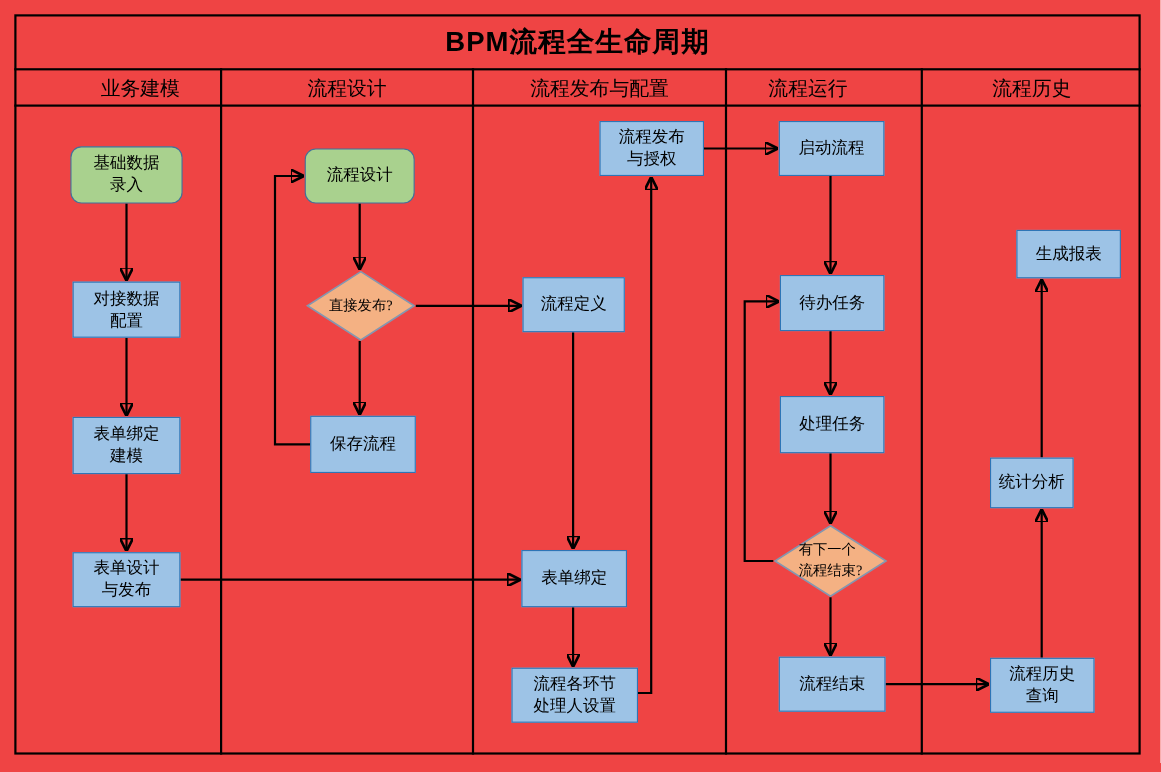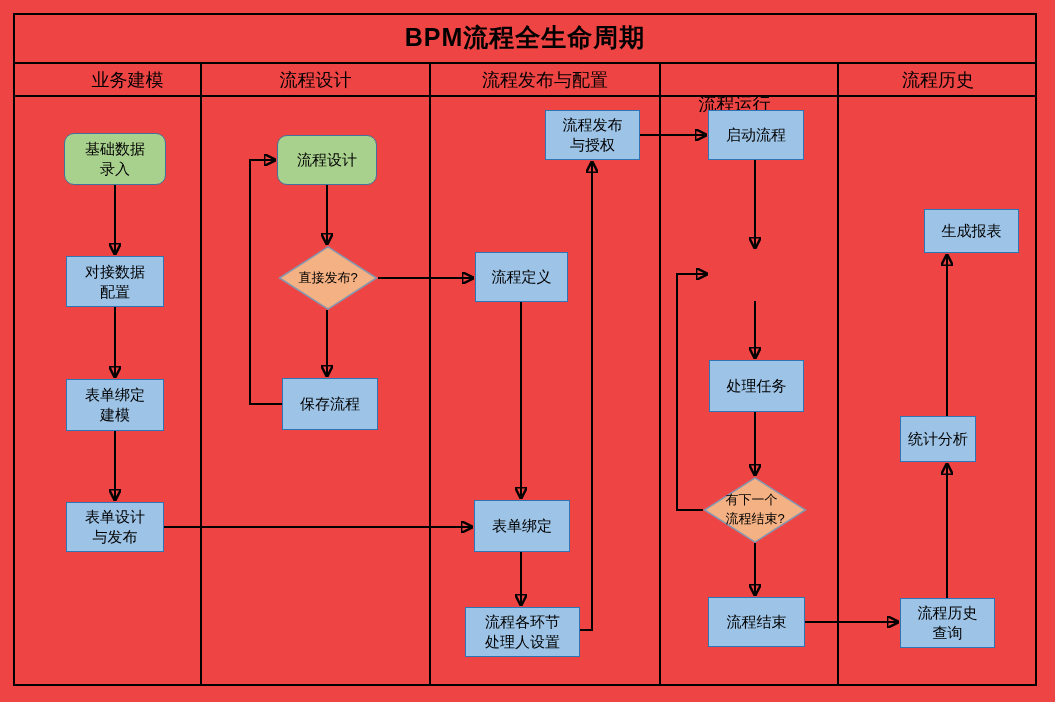--- a/index.html
+++ b/index.html
@@ -38,21 +38,21 @@
   }
   .node.blue  { background: #9DC3E6; border-color: #2E75B6; }
   .node.green { background: #A9D18E; border-color: #41719C; border-radius: 10px; }
 
   .diamond-wrap { display: block; }
   .diamond-wrap svg { position: absolute; left: 0; top: 0; width: 100%; height: 100%; }
   .diamond-label {
     position: absolute; left: 0; top: 0; width: 100%; height: 100%;
     display: flex; align-items: center; justify-content: center;
     text-align: left; white-space: pre-line;
-    font-size: 13px; line-height: 1.45;
+    font-size: 13px; line-height: 1.45; font-family: Liberation Serif, serif;
   }
 
   #connector-layer { position: absolute; left: 0; top: 0; pointer-events: none; }
   #connector-layer path { stroke: #000; stroke-width: 2; fill: none; }
 </style>
 </head>
 <body>
 
 <div id="canvas">
 
@@ -61,21 +61,21 @@
   <div class="abs hline" style="left:13px; top:95px; width:1024px;"></div>
   <div class="abs vline" style="left:200px; top:62px; height:624px;"></div>
   <div class="abs vline" style="left:429px; top:62px; height:624px;"></div>
   <div class="abs vline" style="left:659px; top:62px; height:624px;"></div>
   <div class="abs vline" style="left:837px; top:62px; height:624px;"></div>
 
   <div class="abs title">BPM流程全生命周期</div>
   <div class="abs lane-header" style="left:13px;  width:187px;padding-left:42px;">业务建模</div>
   <div class="abs lane-header" style="left:202px; width:227px;">流程设计</div>
   <div class="abs lane-header" style="left:431px; width:228px;">流程发布与配置</div>
-  <div class="abs lane-header" style="left:661px; width:147px;margin-top:24px;">流程运行</div>
+  <div class="abs lane-header" style="left:661px; width:147px;">流程运行</div>
   <div class="abs lane-header" style="left:839px; width:198px;">流程历史</div>
 
   <svg id="connector-layer" width="1055" height="702" viewBox="0 0 1055 702">
     <defs>
       <marker id="ah" viewBox="0 0 10 10" refX="9" refY="5" markerWidth="12" markerHeight="12" markerUnits="userSpaceOnUse" orient="auto">
         <path d="M0,0 L10,5 L0,10 Z" fill="#000" stroke="none"></path>
       </marker>
     </defs>
     <path d="M115,185 V254" marker-end="url(#ah)"></path>
     <path d="M115,307 V377" marker-end="url(#ah)"></path>
@@ -118,20 +118,21 @@
   <div class="abs node blue" style="left:282px; top:378px; width:96px; height:52px;">保存流程</div>
 
   <div class="abs node blue" style="left:545px; top:110px; width:95px; height:50px;">流程发布
 与授权</div>
   <div class="abs node blue" style="left:475px; top:252px; width:93px; height:50px;">流程定义</div>
   <div class="abs node blue" style="left:474px; top:500px; width:96px; height:52px;">表单绑定</div>
   <div class="abs node blue" style="left:465px; top:607px; width:115px; height:50px;">流程各环节
 处理人设置</div>
 
   <div class="abs node blue" style="left:708px; top:110px; width:96px; height:50px;">启动流程</div>
+  <div class="abs node blue" style="left:709px; top:250px; width:95px; height:51px;">待办任务</div>
   <div class="abs node blue" style="left:709px; top:360px; width:95px; height:52px;">处理任务</div>
   <div class="abs diamond-wrap" style="left:703px; top:477px; width:104px; height:66px;">
     <svg viewBox="0 0 100 100" preserveAspectRatio="none">
       <polygon points="50,1.5 98.5,50 50,98.5 1.5,50" fill="#F4B183" stroke="#8497B0" stroke-width="1.5" vector-effect="non-scaling-stroke"></polygon>
     </svg>
     <div class="diamond-label">有下一个
 流程结束?</div>
   </div>
   <div class="abs node blue" style="left:708px; top:597px; width:97px; height:50px;">流程结束</div>
 

